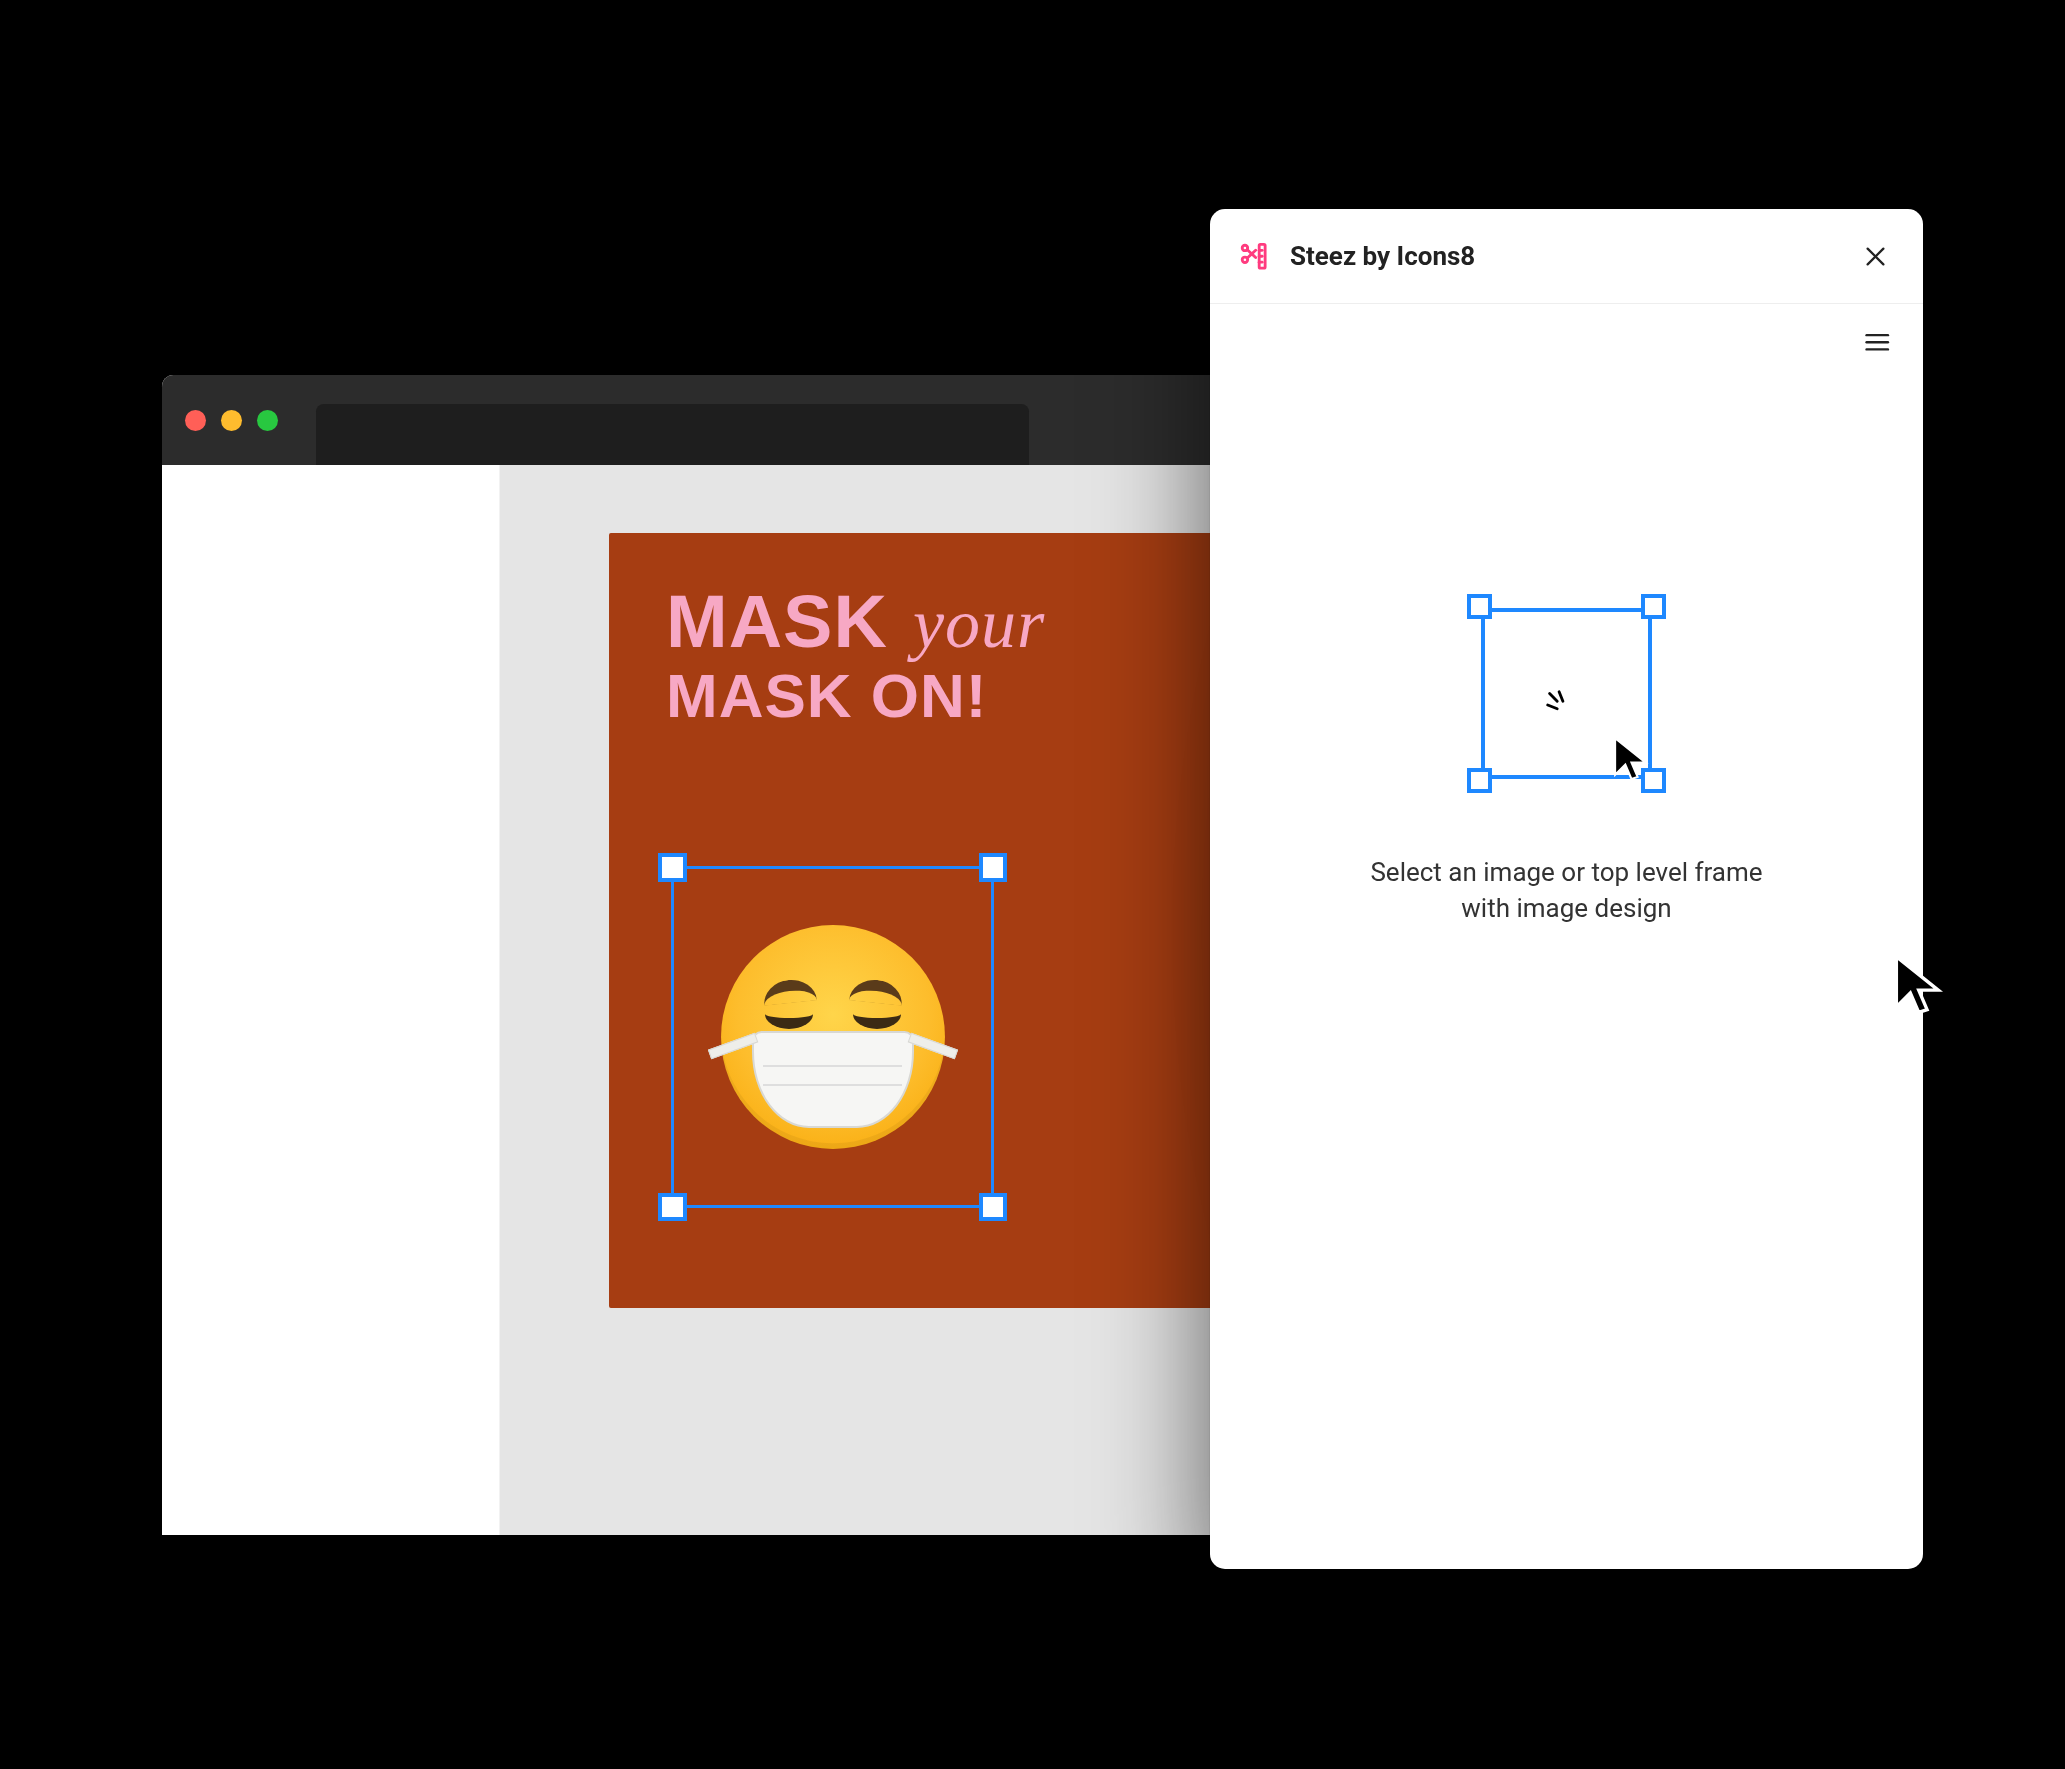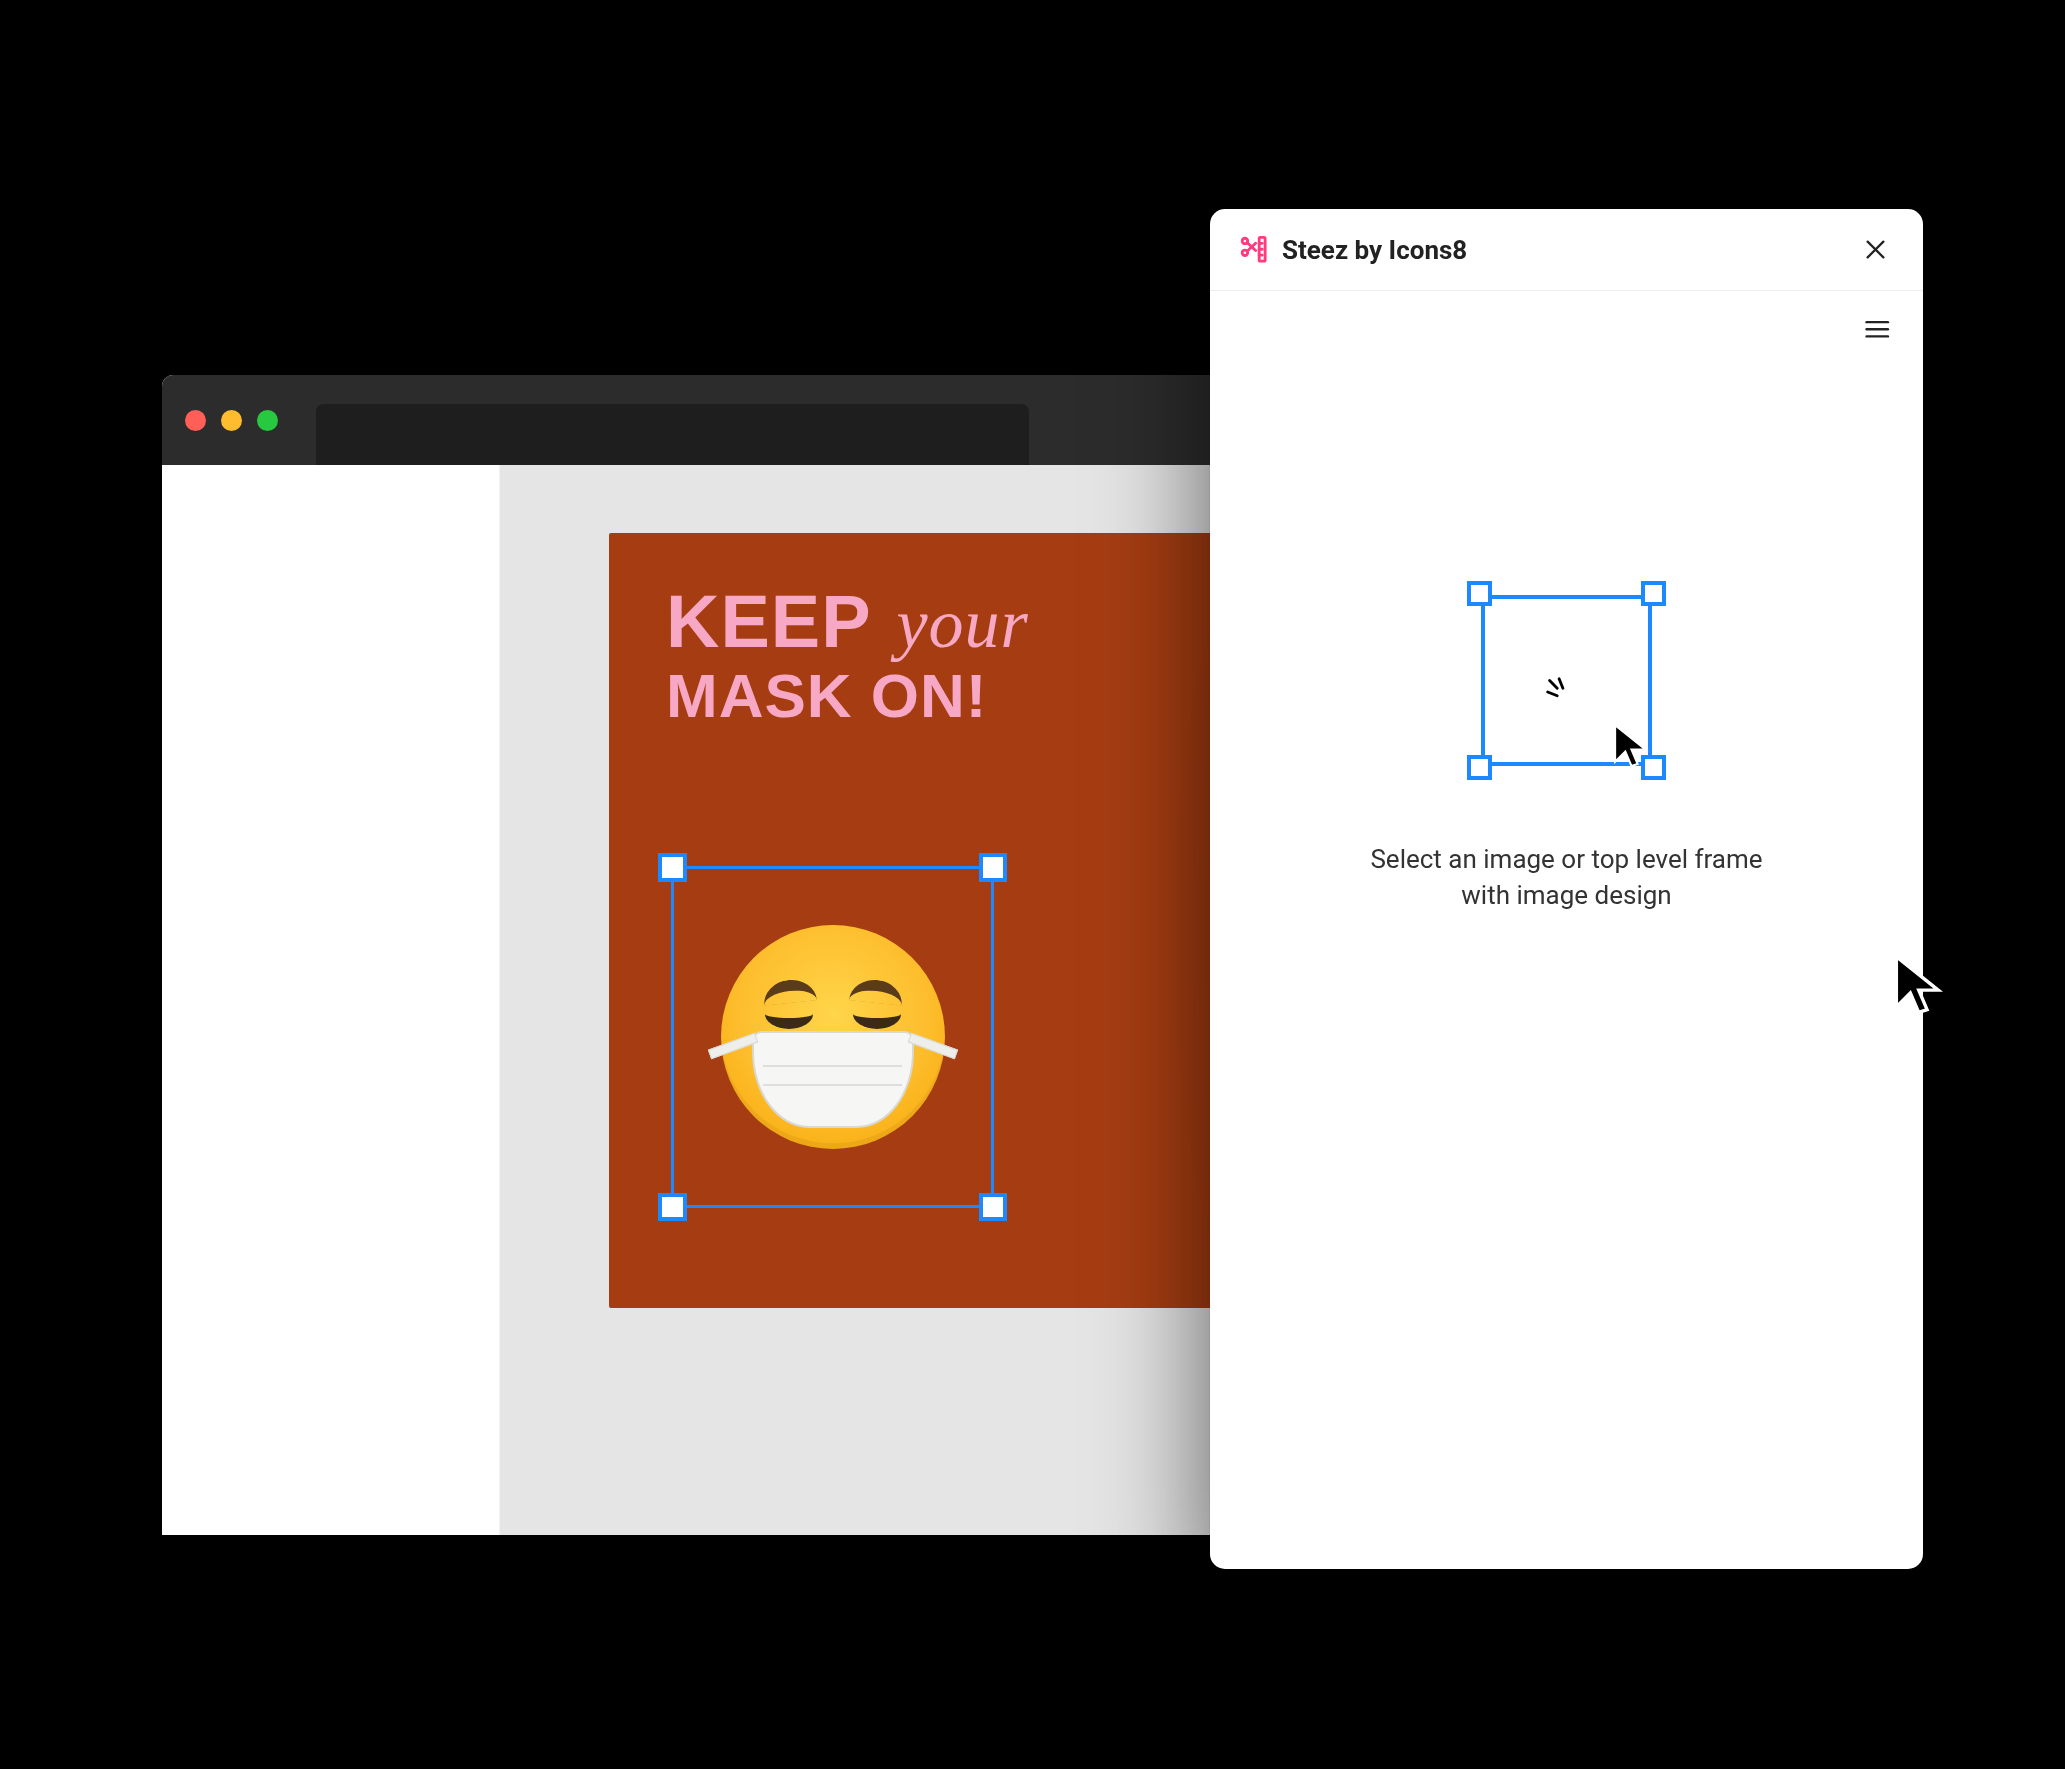--- a/index.html
+++ b/index.html
@@ -197,26 +197,26 @@
     width: 713px;
     height: 1360px;
     background: #ffffff;
     border-radius: 15px;
     box-shadow: 0 38px 114px rgba(0,0,0,0.6), 0 0 0 1px rgba(0,0,0,0.05);
     display: flex;
     flex-direction: column;
     overflow: hidden;
   }
   .plugin-header {
-    height: 82px;
+    height: 95px;
     display: flex;
     align-items: center;
     padding: 0 28.5px;
     border-bottom: 1px solid #eeeeee;
-    gap: 15px;
+    gap: 23px;
   }
   .plugin-logo {
     width: 28.5px; height: 28.5px;
     display:flex; align-items:center; justify-content:center;
     color: #ff3b7f;
   }
   .plugin-title {
     font-size: 26px;
     font-weight: 700;
     color: #222;
@@ -303,21 +303,21 @@
     </div>
     <div class="editor-tab"></div>
   </div>
 
   <div class="editor-body">
     <div class="layers-panel"></div>
     <div class="canvas-area">
       <div class="artboard">
         <div class="poster-text">
           <div class="poster-line1">
-            <span class="keep">KEEP</span>
+            <span class="keep">MASK</span>
             <span class="your">your</span>
           </div>
           <div class="poster-line2">MASK ON!</div>
         </div>
 
         <div class="selection-box">
           <div class="sel-handle tl"></div>
           <div class="sel-handle tr"></div>
           <div class="sel-handle bl"></div>
           <div class="sel-handle br"></div>

